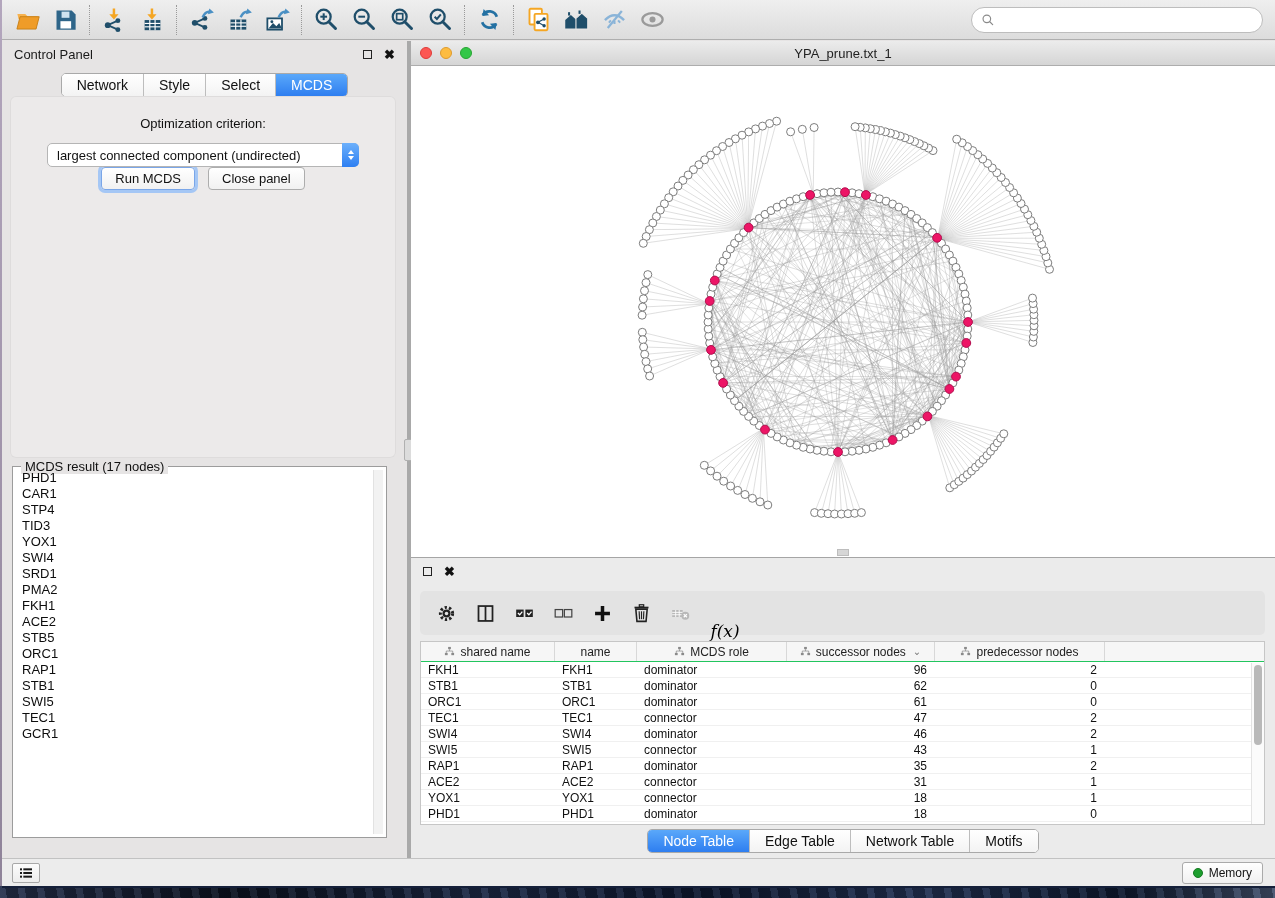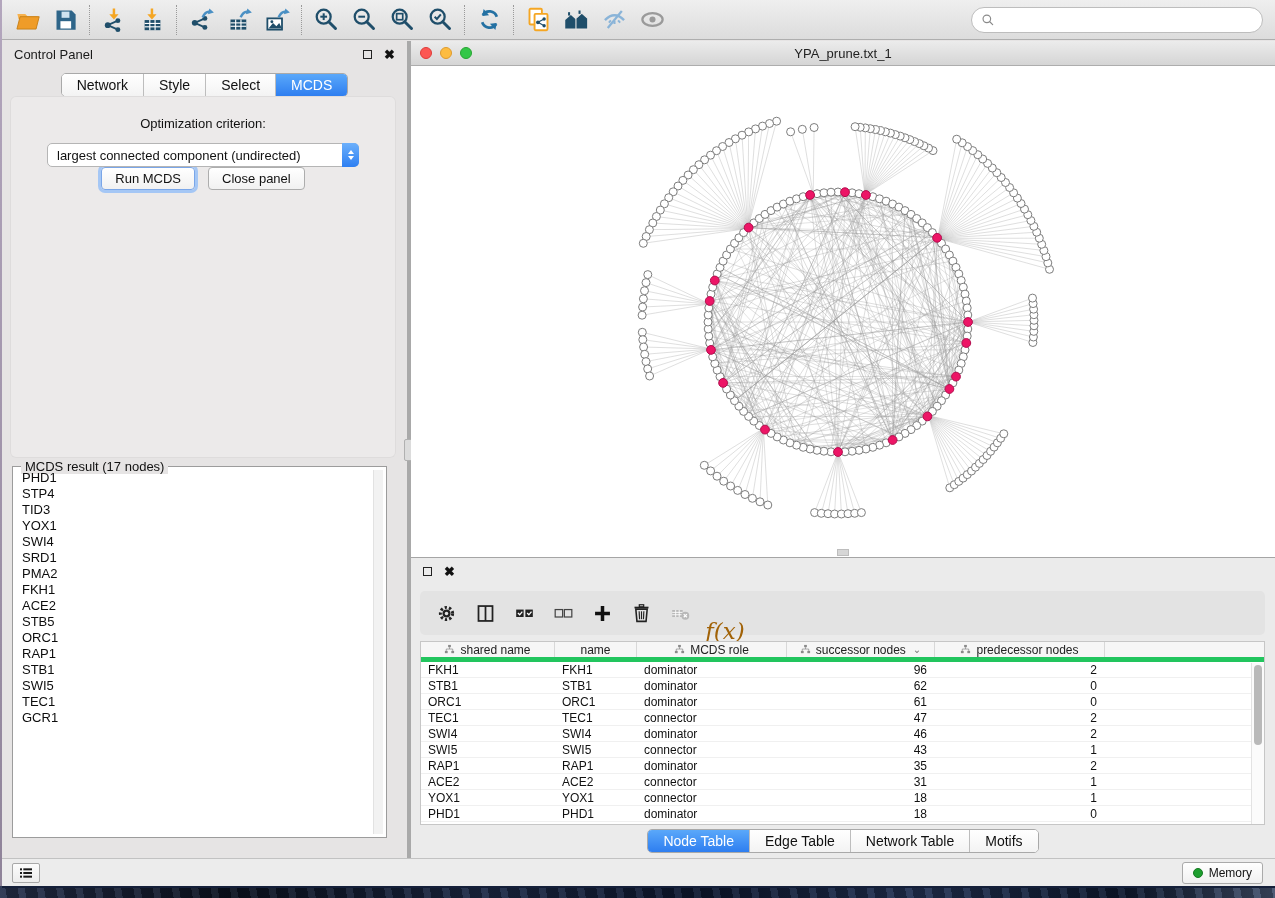--- a/index.html
+++ b/index.html
@@ -84,24 +84,24 @@
   .net-canvas { flex:1; background:#fff; position:relative; overflow:hidden; }
   .hgrip { position:absolute; bottom:1px; left:50%; margin-left:-6px; width:12px; height:7px; background:#d6d6d6; border:1px solid #bdbdbd; }
 
   
   .tablepanel { flex:1; background:#ebebeb; position:relative; }
   .tp-toolbar { position:absolute; left:9px; right:10px; top:33px; height:44px; background:#e3e3e3; border-radius:5px;
       display:flex; align-items:center; gap:9px; padding-left:11px; }
   .tp-btn { width:30px; height:30px; border:none; background:transparent; display:flex; align-items:center; justify-content:center; cursor:pointer; }
   .tp-btn svg { width:21px; height:21px; }
   .tp-btn.disabled { opacity:1; }
-  .fx { font-family:"DejaVu Serif", serif; font-style:italic; font-size:23px; color:#a16207;margin-top:36px; }
+  .fx { font-family:"DejaVu Serif", serif; font-style:italic; font-size:17px; color:#000000;margin-top:36px; }
 
   .tbl-wrap { position:absolute; left:9px; right:10px; top:83px; bottom:35px; background:#fff; border:1px solid #c6c6c6; overflow:hidden; }
-  .tbl-head { display:flex; height:20px; border-bottom:5px solid #22c55e; background:#f6f6f6; }
+  .tbl-head { display:flex; height:20px; border-bottom:1px solid #22c55e; background:#f6f6f6; }
   .th { display:flex; align-items:center; justify-content:center; gap:5px; font-size:12px; color:#222;
       border-right:1px solid #d8d8d8; height:100%; cursor:pointer; }
   .th svg { width:11px; height:11px; }
   .th .chev { font-size:10px; color:#777; margin-left:2px; }
   .tbl-body .tr { display:flex; height:16px; border-bottom:1px solid #f0f0f0; }
   .td { font-size:12px; color:#111; line-height:16px; white-space:nowrap; overflow:hidden; }
   .td.l { padding-left:7px; text-align:left; }
   .td.r { padding-right:8px; text-align:right; }
   .tbl-scroll { position:absolute; top:21px; right:0; width:13px; bottom:0; background:#fbfbfb; border-left:1px solid #e3e3e3; }
   .tbl-thumb { position:absolute; top:2px; left:2px; width:8px; height:80px; background:#b9b9b9; border-radius:4px; }
@@ -317,20 +317,21 @@
         <div class="btn-row">
           <button class="pbtn focused">Run MCDS</button>
           <button class="pbtn">Close panel</button>
         </div>
       </div>
 
       <div class="mcds-box">
         <span class="mcds-legend">MCDS result (17 nodes)</span>
         <div class="mcds-list" id="mcds-list">
             <div>PHD1</div>
+            <div>CAR1</div>
             <div>STP4</div>
             <div>TID3</div>
             <div>YOX1</div>
             <div>SWI4</div>
             <div>SRD1</div>
             <div>PMA2</div>
             <div>FKH1</div>
             <div>ACE2</div>
             <div>STB5</div>
             <div>ORC1</div>

